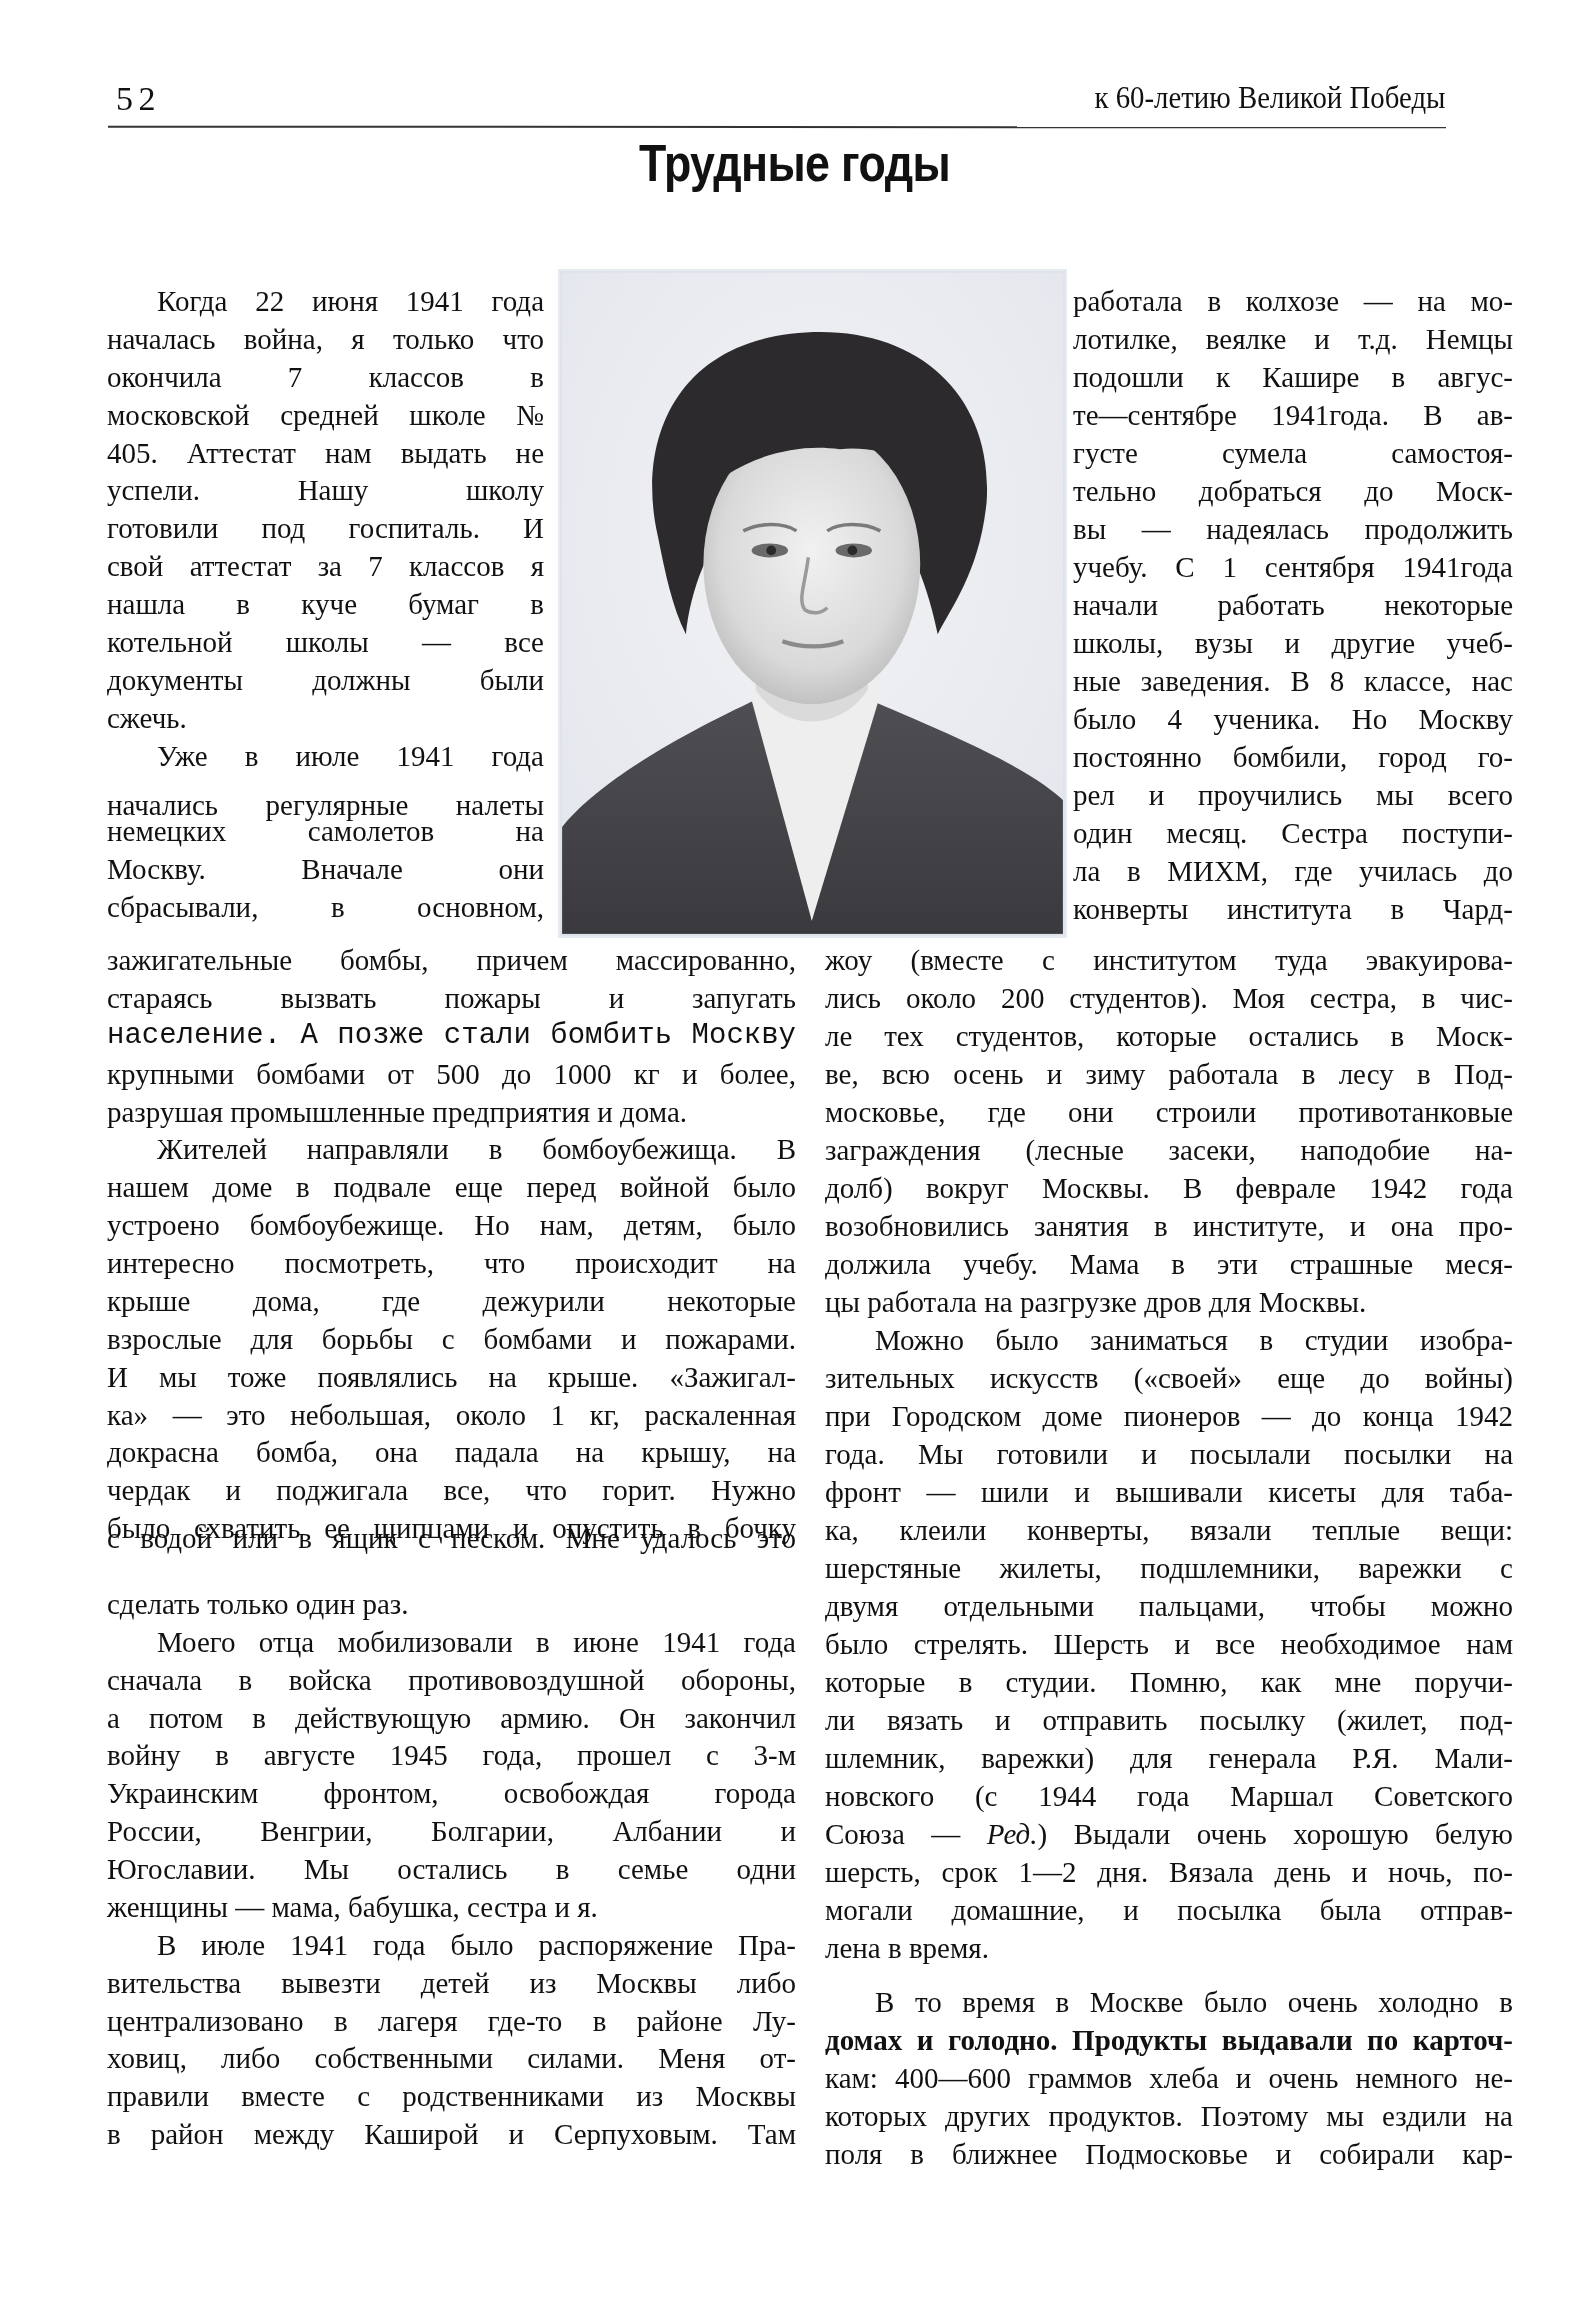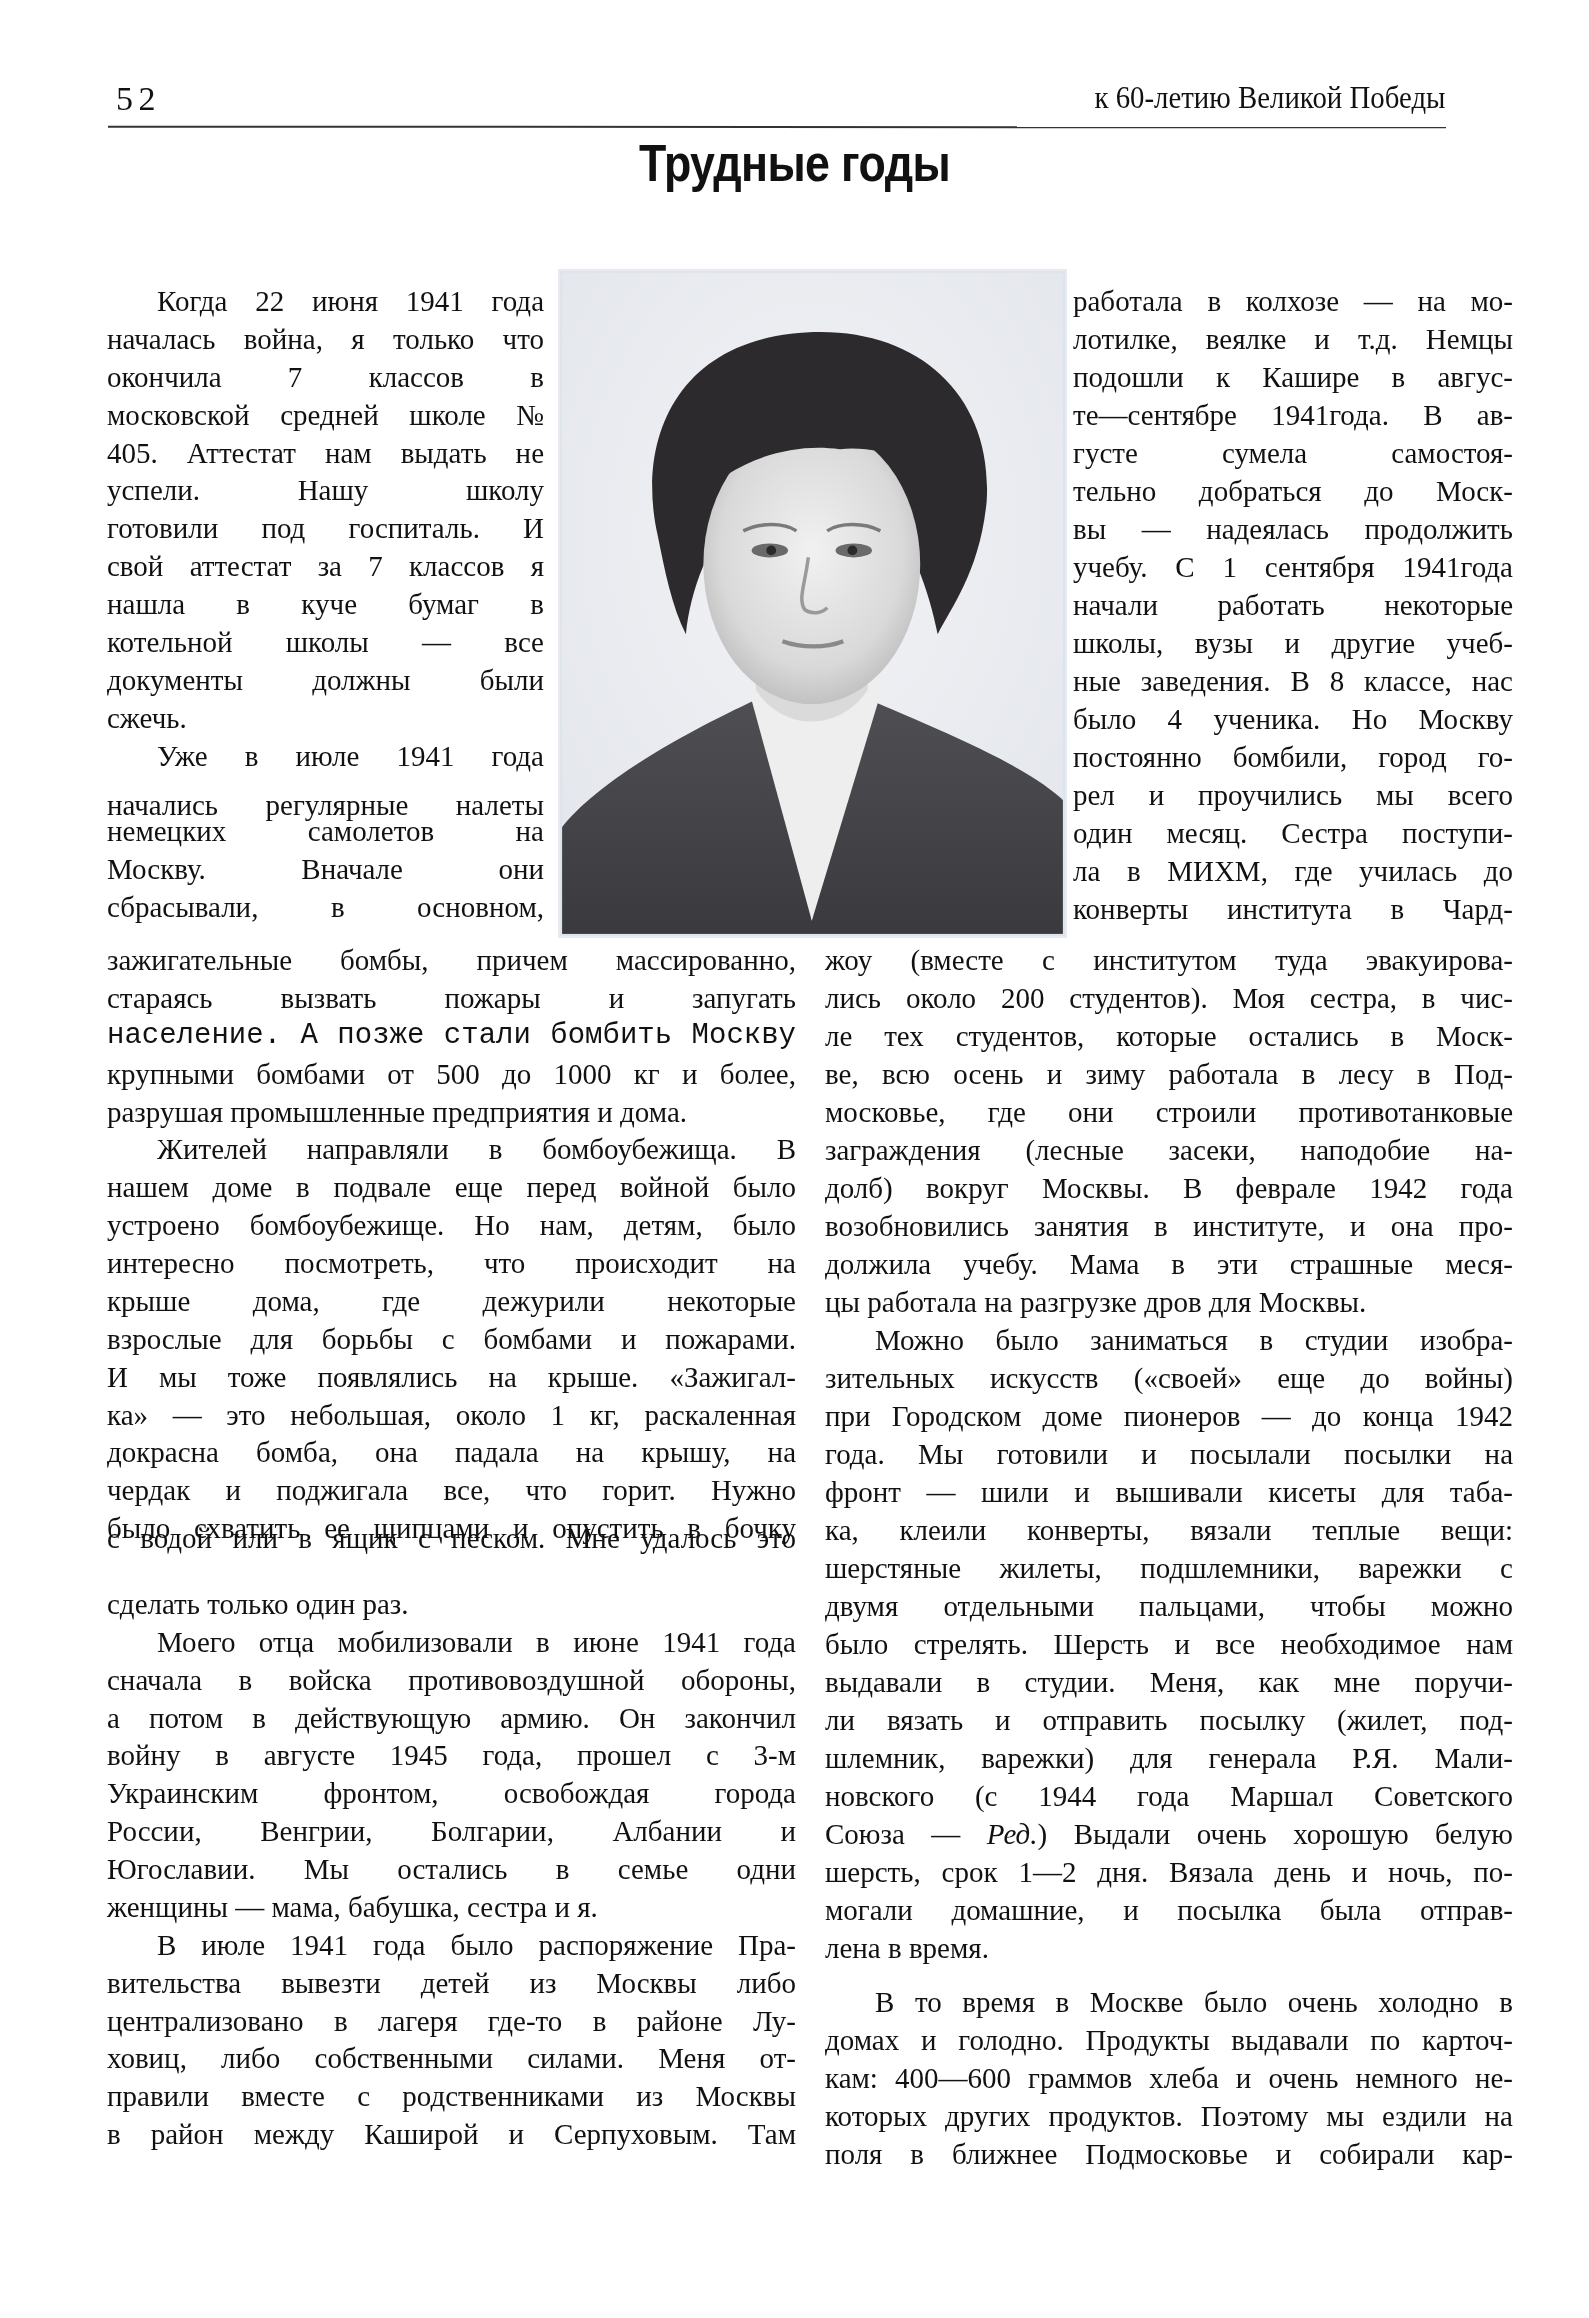--- a/index.html
+++ b/index.html
@@ -263,29 +263,29 @@
       <div class="line last" style="top: 342px; width: 688px; display: block; transform-origin: left top; transform: scaleX(1);">цы работала на разгрузке дров для Москвы.</div>
       <div class="line indent" style="top: 380px; width: 688px; display: block; transform-origin: left top; transform: scaleX(1);">Можно было заниматься  в студии изобра-</div>
       <div class="line" style="top: 418px; width: 688px; display: block; transform-origin: left top; transform: scaleX(1);">зительных искусств («своей» еще до войны)</div>
       <div class="line" style="top: 456px; width: 688px; display: block; transform-origin: left top; transform: scaleX(1);">при Городском доме пионеров  — до конца 1942</div>
       <div class="line" style="top: 494px; width: 688px; display: block; transform-origin: left top; transform: scaleX(1);">года. Мы готовили и посылали посылки на</div>
       <div class="line" style="top: 532px; width: 688px; display: block; transform-origin: left top; transform: scaleX(1);">фронт — шили и вышивали кисеты для таба-</div>
       <div class="line" style="top: 570px; width: 688px; display: block; transform-origin: left top; transform: scaleX(1);">ка, клеили конверты, вязали теплые вещи:</div>
       <div class="line" style="top: 608px; width: 688px; display: block; transform-origin: left top; transform: scaleX(1);">шерстяные жилеты, подшлемники, варежки с</div>
       <div class="line" style="top: 646px; width: 688px; display: block; transform-origin: left top; transform: scaleX(1);">двумя отдельными пальцами, чтобы можно</div>
       <div class="line" style="top: 684px; width: 688px; display: block; transform-origin: left top; transform: scaleX(1);">было стрелять. Шерсть и все необходимое нам</div>
-      <div class="line" style="top: 722px; width: 688px; display: block; transform-origin: left top; transform: scaleX(1);">выдавали в студии. Меня, как мне поручи-</div>
+      <div class="line" style="top: 722px; width: 688px; display: block; transform-origin: left top; transform: scaleX(1);">которые в студии. Помню, как мне поручи-</div>
       <div class="line" style="top: 760px; width: 688px; display: block; transform-origin: left top; transform: scaleX(1);">ли вязать и отправить посылку (жилет, под-</div>
       <div class="line" style="top: 798px; width: 688px; display: block; transform-origin: left top; transform: scaleX(1);">шлемник, варежки) для генерала Р.Я. Мали-</div>
       <div class="line" style="top: 836px; width: 688px; display: block; transform-origin: left top; transform: scaleX(1);">новского (с 1944 года Маршал Советского</div>
       <div class="line" style="top: 874px; width: 688px; display: block; transform-origin: left top; transform: scaleX(1);">Союза — <span class="it">Ред.</span>) Выдали очень хорошую белую</div>
       <div class="line" style="top: 912px; width: 688px; display: block; transform-origin: left top; transform: scaleX(1);">шерсть, срок 1—2 дня. Вязала день и ночь, по-</div>
       <div class="line" style="top: 950px; width: 688px; display: block; transform-origin: left top; transform: scaleX(1);">могали домашние, и посылка была отправ-</div>
       <div class="line last" style="top: 988px; width: 688px; display: block; transform-origin: left top; transform: scaleX(1);">лена в время.</div>
       <div class="line indent" style="top: 1042px; width: 688px; display: block; transform-origin: left top; transform: scaleX(1);">В то время в Москве было очень холодно в</div>
-      <div class="line" style="top: 1080px; width: 688px; display: block; transform-origin: left top; transform: scaleX(1);">домах и голодно. Продукты выдавали по карточ-</div>
+      <div class="line" style="top: 1080px; width: 688px; display: block; transform-origin: left top; transform: scaleX(1); font-weight: bold;">домах и голодно. Продукты выдавали по карточ-</div>
       <div class="line" style="top: 1118px; width: 688px; display: block; transform-origin: left top; transform: scaleX(1);">кам: 400—600 граммов хлеба и очень немного не-</div>
       <div class="line" style="top: 1156px; width: 688px; display: block; transform-origin: left top; transform: scaleX(1);">которых других продуктов. Поэтому мы ездили на</div>
       <div class="line" style="top: 1194px; width: 688px; display: block; transform-origin: left top; transform: scaleX(1);">поля в ближнее Подмосковье и собирали кар-</div>
     </div>
 
 </div>
 
 
 </body></html>

